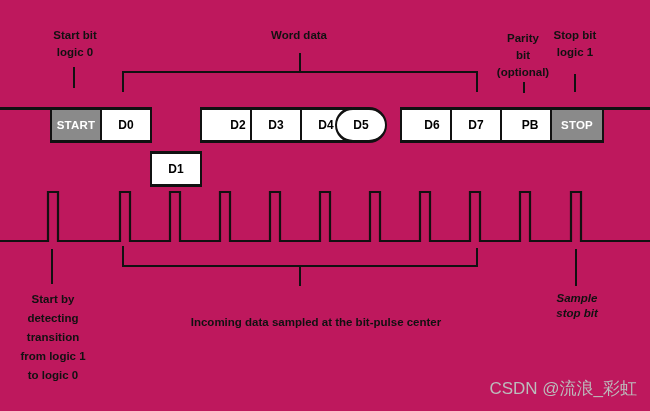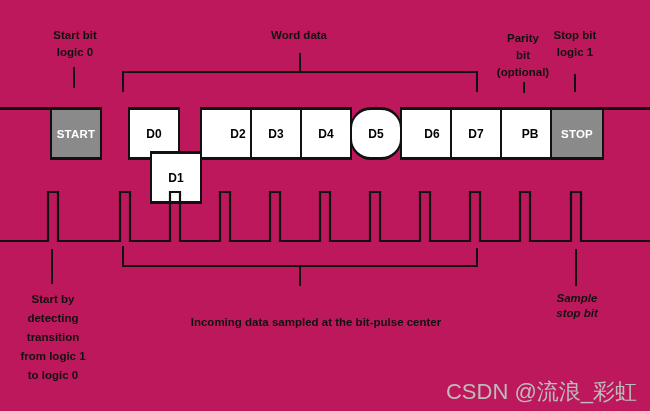--- a/index.html
+++ b/index.html
@@ -8,58 +8,58 @@
     font-family:"Liberation Sans", sans-serif; overflow:hidden;
   }
   .lbl {
     position:absolute; text-align:center; font-weight:bold; color:#111;
     font-size:11.5px; line-height:17px; white-space:pre-line;
   }
   .lh19 { line-height:19px; }
   .lh15 { line-height:15px; }
   svg.overlay { position:absolute; left:0; top:0; display:block; }
   .cell {
-    position:absolute; top:107px; height:53px; box-sizing:border-box;
+    position:absolute; top:107px; height:36px; box-sizing:border-box;
     border:2px solid #111; border-top-width:3px; border-bottom-width:3px;
     background:#ffffff; color:#000;
     display:flex; align-items:center; justify-content:center;
     font-weight:bold; font-size:12px;
   }
   .cell.control {
     background:var(--control-fill,#8a8a8a); color:var(--control-text,#ffffff);
     font-size:11.5px; letter-spacing:.2px;
   }
   .watermark {
     position:absolute; left:437px; top:377px; width:200px; text-align:right;
-    font-size:22px; font-weight:normal; color:var(--wm,#bcbcbc);
+    font-size:17px; font-weight:normal; color:var(--wm,#bcbcbc);
     white-space:nowrap;
   }
 </style>
 </head>
 <body>
 
 <div class="stage" style="--control-fill: #8a8a8a; --control-text: #ffffff; --wm: #bcbcbc;">
 
   <div class="lbl" style="left:15px; top:27px; width:120px;">Start bit
 logic 0</div>
   <div class="lbl" style="left:239px; top:27px; width:120px;">Word data</div>
   <div class="lbl" style="left:463px; top:18px; width:120px;margin-top:12px;">Parity
 bit
 (optional)</div>
   <div class="lbl" style="left:515px; top:27px; width:120px;">Stop bit
 logic 1</div>
 
   <div id="box-row">
       <div class="cell control" style="left: 50px; width: 52px;">START</div>
-      <div class="cell" style="left: 100px; width: 52px; margin-left: 28px;">D0</div>
+      <div class="cell" style="left: 100px; width: 52px;">D0</div>
       <div class="cell" style="left: 150px; width: 52px; margin-top: 44px;">D1</div>
       <div class="cell" style="left: 200px; width: 52px; padding-left: 24px;">D2</div>
       <div class="cell" style="left: 250px; width: 52px;">D3</div>
       <div class="cell" style="left: 300px; width: 52px;">D4</div>
-      <div class="cell" style="left: 350px; width: 52px; border-radius: 21px;">D5</div>
+      <div class="cell" style="left: 335px; width: 52px; border-radius: 21px;">D5</div>
       <div class="cell" style="left: 400px; width: 52px; padding-left: 12px;">D6</div>
       <div class="cell" style="left: 450px; width: 52px;">D7</div>
       <div class="cell" style="left: 500px; width: 52px; padding-left: 8px;">PB</div>
       <div class="cell control" style="left: 550px; width: 54px;">STOP</div>
     </div>
 
   <svg class="overlay" width="650" height="411" viewBox="0 0 650 411">
 
     <path d="M0 108.5 H51" stroke="#111" stroke-width="3" fill="none"></path>
     <path d="M599 108.5 H650" stroke="#111" stroke-width="3" fill="none"></path>

